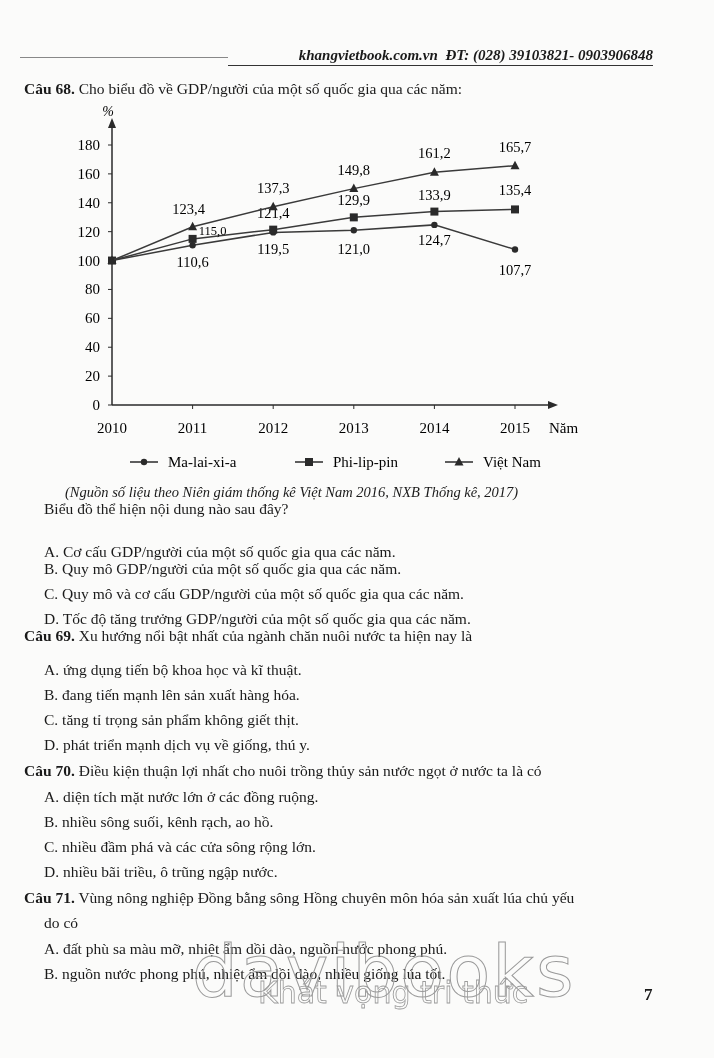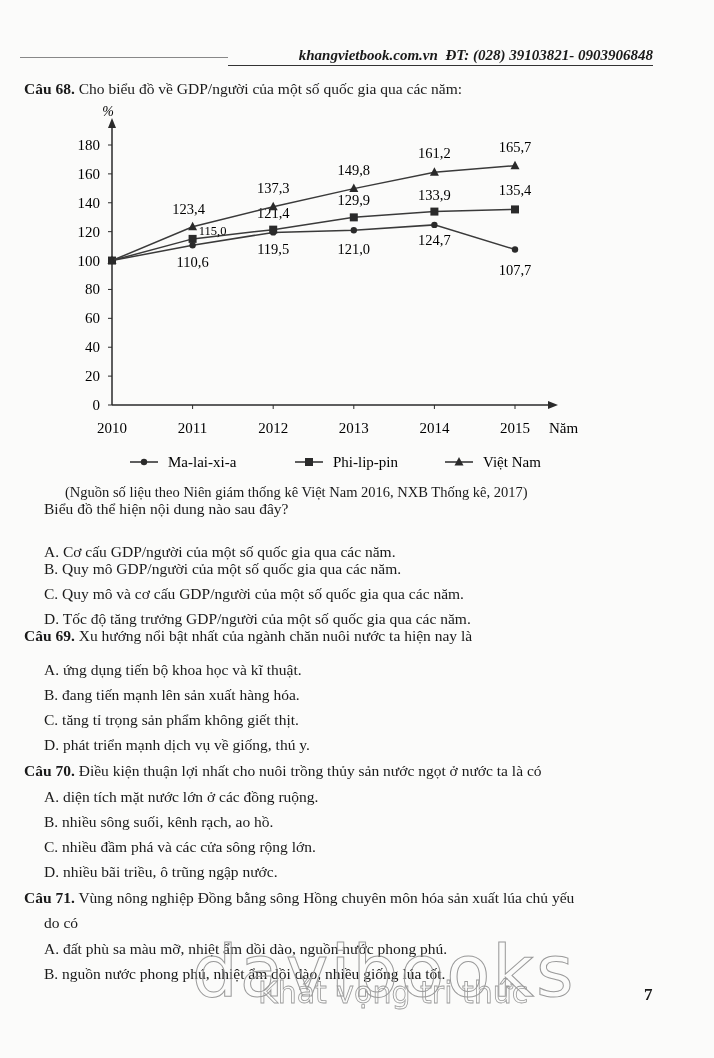--- a/index.html
+++ b/index.html
@@ -10,21 +10,21 @@
   }
   .header {
     position: absolute; top: 38px; left: 228px; width: 425px;
     text-align: right; font-weight: bold; font-style: italic; font-size: 15px;
     border-bottom: 1.5px solid #333; padding-bottom: 1px; margin-top: 9px;
   }
   .header-rule { position: absolute; top: 57px; left: 20px; width: 208px; border-bottom: 1px solid #888; }
   .q { position: absolute; left: 24px; font-size: 15.5px; white-space: nowrap; }
   .q b { font-weight: bold; }
   .opt { position: absolute; left: 44px; font-size: 15.5px; white-space: nowrap; }
-  .source { position: absolute; left: 65px; top: 484px; font-size: 14.5px; white-space: nowrap; }
+  .source { position: absolute; left: 65px; top: 484px; font-size: 14.5px; font-style: italic; white-space: nowrap; }
   svg text { font-family: "Liberation Serif", "DejaVu Serif", serif; }
   .wm1 {
     position: absolute; left: 148px; top: 935px; font-size: 72px;
     font-family: "DejaVu Sans", sans-serif; color: transparent;
     -webkit-text-stroke: 1px #9a9a9a; letter-spacing: 2px; line-height: 1; margin-left: 44px;
   }
   .wm2 {
     position: absolute; left: 258px; top: 978px; font-size: 30px;
     font-family: "DejaVu Sans", sans-serif; color: transparent;
     -webkit-text-stroke: 0.8px #9a9a9a; line-height: 1;

